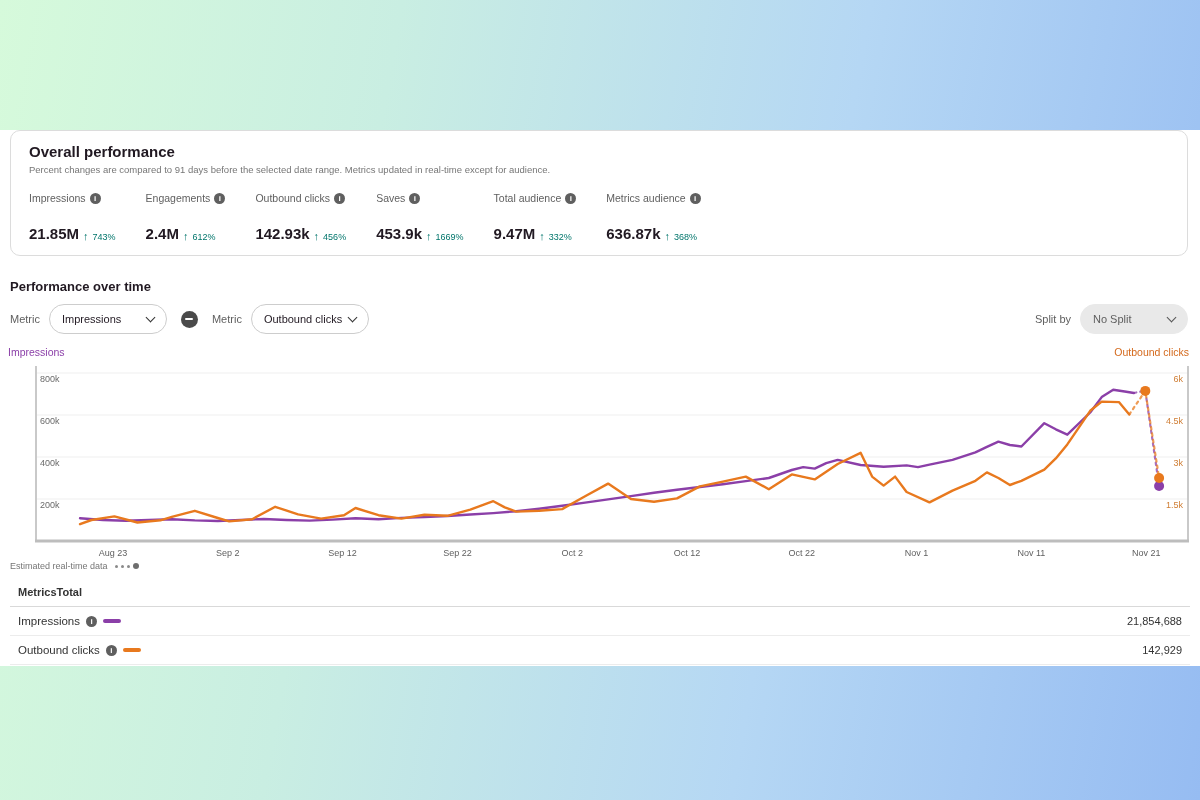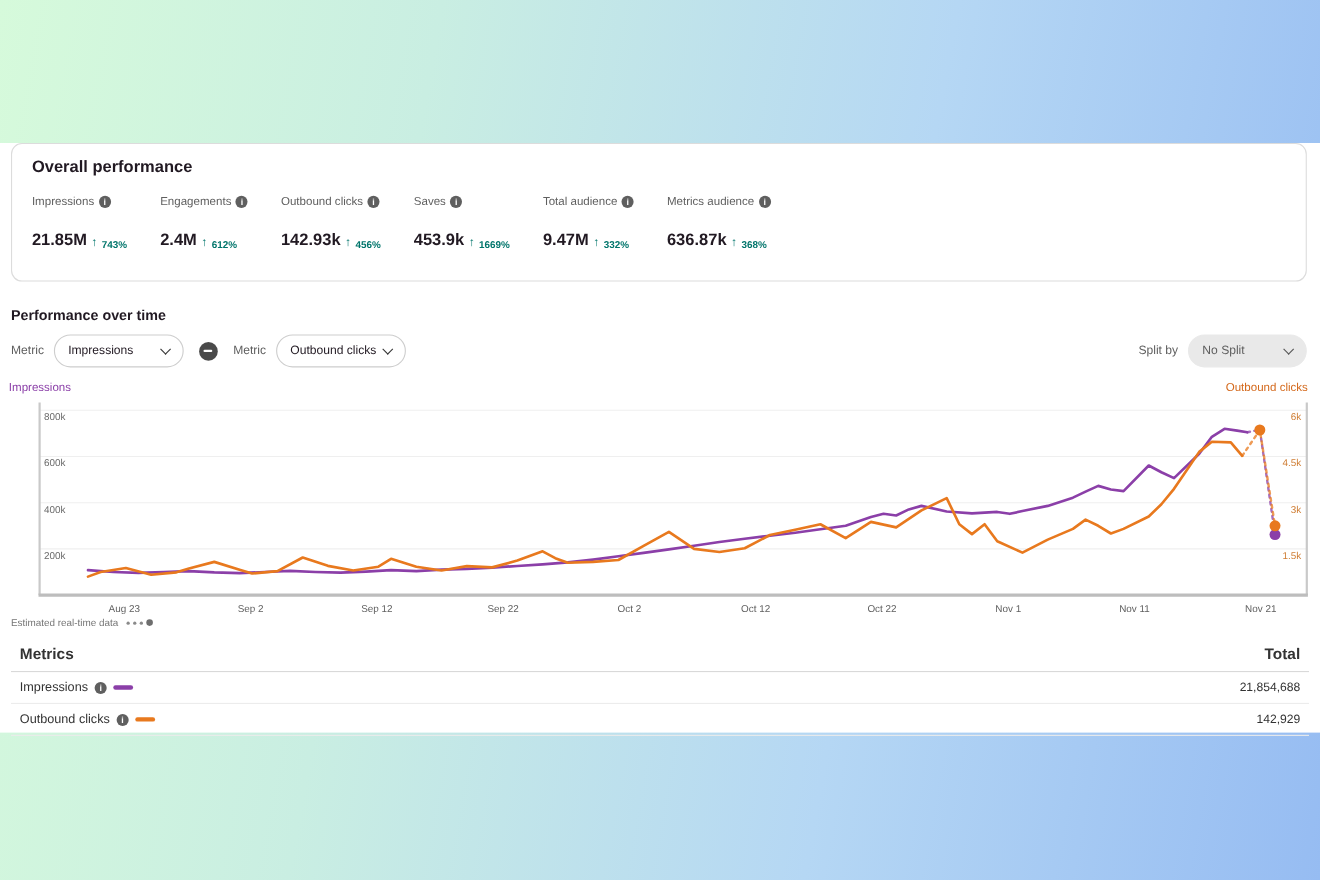--- a/index.html
+++ b/index.html
@@ -13,21 +13,21 @@
     border:1px solid #dcdcdc;border-radius:10px;box-sizing:border-box;padding:12px 0 0 18px}
   .card-title{font-size:15px;font-weight:bold;color:#211922}
   .card-sub{font-size:9.5px;color:#767676;margin-top:4px}
   .metrics-row{display:flex;gap:30px;margin-top:17px}
   .metric-label{font-size:10.5px;color:#5f5f5f;display:flex;align-items:center;gap:4px;white-space:nowrap}
   .info-icon{width:11px;height:11px;border-radius:50%;background:#5f5f5f;color:#fff;font-size:8px;
     font-weight:bold;display:inline-flex;align-items:center;justify-content:center;flex:0 0 auto}
   .metric-value-row{display:flex;align-items:flex-end;gap:4px;margin-top:21px}
   .metric-value{font-size:15px;font-weight:bold;color:#211922}
   .metric-arrow{color:#00756b;font-size:11px;font-weight:bold}
-  .metric-change{color:#00756b;font-size:9px;font-weight:bold}
+  .metric-change{color:#00756b;font-size:9px;font-weight:normal}
 
   
   .pot-title{position:absolute;left:10px;top:279px;font-size:13px;font-weight:bold;color:#211922}
   .controls{position:absolute;left:10px;top:304px;right:12px;height:30px;display:flex;align-items:center}
   .ctrl-label{font-size:11px;color:#5f5f5f;margin-right:9px}
   .pill{height:30px;border:1px solid #cdcdcd;border-radius:16px;background:#fff;display:flex;
     align-items:center;justify-content:space-between;padding:0 12px;font-size:11px;color:#211922;
     box-sizing:border-box;width:118px;cursor:pointer}
   .chev{width:6px;height:6px;border-right:1.6px solid #333;border-bottom:1.6px solid #333;
     transform:rotate(45deg);margin-top:-4px}
@@ -46,36 +46,37 @@
   .chart-wrap{position:absolute;left:0;top:360px;width:1200px;height:212px}
 
   .est-legend{position:absolute;left:10px;top:561px;display:flex;align-items:center;gap:7px;
     font-size:9px;color:#767676}
   .dotted-sym{display:flex;align-items:center;gap:3px}
   .dotted-sym .d{width:3px;height:3px;border-radius:50%;background:#8a8a8a}
   .dotted-sym .D{width:6px;height:6px;border-radius:50%;background:#6e6e6e}
 
   
   .m-table{position:absolute;left:10px;right:10px;top:582px}
-  .t-head{display:flex;justify-content:space-between;align-items:center;padding:4px 8px 8px 8px;
-    border-bottom:1px solid #d9d9d9;font-size:14px;font-weight:bold;color:#333}
+  .t-head{display:flex;align-items:center;padding:4px 8px 8px 8px;
+    border-bottom:1px solid #d9d9d9;font-size:11px;font-weight:bold;color:#333}
   .t-row{display:flex;justify-content:space-between;align-items:center;height:28px;padding:0 8px;
     border-bottom:1px solid #ececec;font-size:11.5px;color:#333}
   .row-label{display:flex;align-items:center;gap:6px}
   .swatch{width:18px;height:4px;border-radius:2px}
   .t-total{font-size:11px;color:#333}
 </style>
 </head>
 <body>
 
 <div class="stage">
   <div class="white-band"></div>
 
   <div class="card">
     <div class="card-title">Overall performance</div>
+    <div class="card-sub">Percent changes are compared to 91 days before the selected date range. Metrics updated in real-time except for audience.</div>
     <div class="metrics-row">
       <div>
         <div class="metric-label">
             <span>Impressions</span>
             <span class="info-icon">i</span>
           </div>
         <div class="metric-value-row">
             <span class="metric-value">21.85M</span>
             <span class="metric-arrow">↑</span>
             <span class="metric-change">743%</span>

